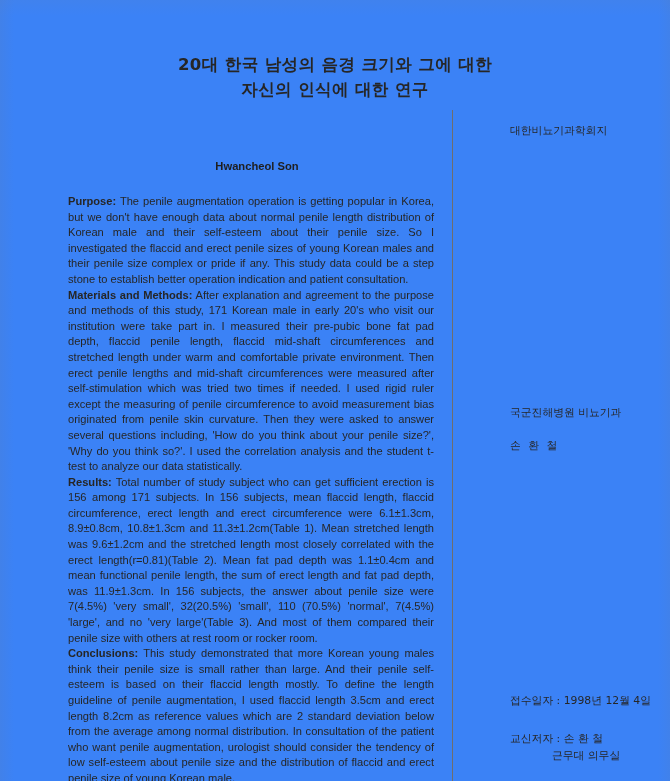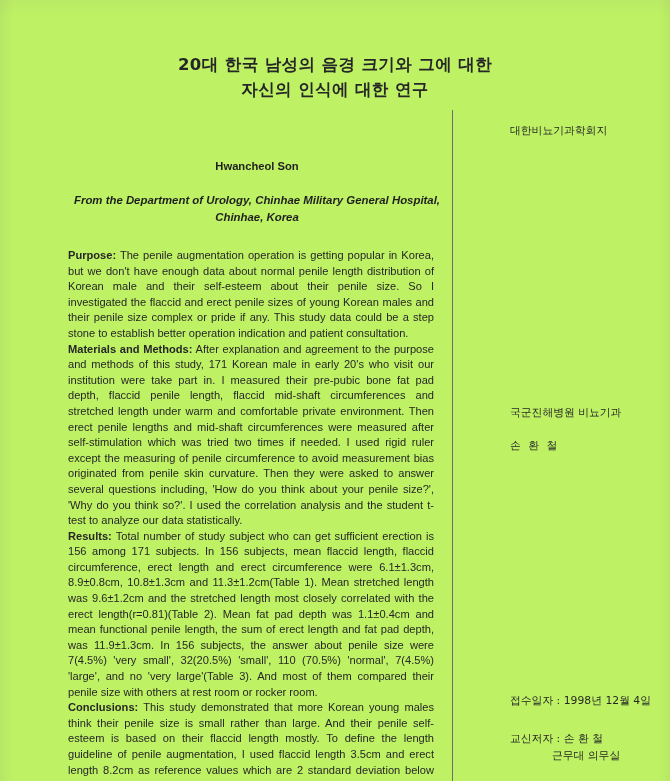--- a/index.html
+++ b/index.html
@@ -11,21 +11,21 @@
     width: 670px;
     height: 781px;
     overflow: hidden;
     font-family: "Liberation Sans", sans-serif;
     color: #2b2b2b;
     position: relative;
   }
   .page {
     position: absolute;
     inset: 0;
-    background: #bef264;
+    background: #3b82f6;
   }
   
   .page::before {
     content: "";
     position: absolute;
     inset: 0;
     background:
       linear-gradient(to right, rgba(120,120,120,0.10) 0px, rgba(255,255,255,0) 14px),
       linear-gradient(to bottom, rgba(130,130,130,0.07) 0px, rgba(255,255,255,0) 16px),
       linear-gradient(to left, rgba(120,120,120,0.09) 0px, rgba(255,255,255,0) 12px);
@@ -138,24 +138,20 @@
   <div class="title-korean">
     <span class="kline">20대 한국 남성의 음경 크기와 그에 대한</span>
     <span class="kline">자신의 인식에 대한 연구</span>
   </div>
 
   <div class="main-col">
 
 
     <div class="author">Hwancheol Son</div>
 
-    <div class="affiliation">
-      <span class="aline">From the Department of Urology, Chinhae Military General Hospital,</span>
-      <span class="aline">Chinhae, Korea</span>
-    </div>
 
     <div class="abstract">
       <p><span class="lead">Purpose:</span><span> The penile augmentation operation is getting popular in Korea, but we don't have enough data about normal penile length distribution of Korean male and their self-esteem about their penile size. So I investigated the flaccid and erect penile sizes of young Korean males and their penile size complex or pride if any. This study data could be a step stone to establish better operation indication and patient consultation.</span></p>
       <p><span class="lead">Materials and Methods:</span><span> After explanation and agreement to the purpose and methods of this study, 171 Korean male in early 20's who visit our institution were take part in. I measured their pre-pubic bone fat pad depth, flaccid penile length, flaccid mid-shaft circumferences and stretched length under warm and comfortable private environment. Then erect penile lengths and mid-shaft circumferences were measured after self-stimulation which was tried two times if needed. I used rigid ruler except the measuring of penile circumference to avoid measurement bias originated from penile skin curvature. Then they were asked to answer several questions including, 'How do you think about your penile size?', 'Why do you think so?'. I used the correlation analysis and the student t-test to analyze our data statistically.</span></p>
       <p><span class="lead">Results:</span><span> Total number of study subject who can get sufficient erection is 156 among 171 subjects. In 156 subjects, mean flaccid length, flaccid circumference, erect length and erect circumference were 6.1±1.3cm, 8.9±0.8cm, 10.8±1.3cm and 11.3±1.2cm(Table 1). Mean stretched length was 9.6±1.2cm and the stretched length most closely correlated with the erect length(r=0.81)(Table 2). Mean fat pad depth was 1.1±0.4cm and mean functional penile length, the sum of erect length and fat pad depth, was 11.9±1.3cm. In 156 subjects, the answer about penile size were 7(4.5%) 'very small', 32(20.5%) 'small', 110 (70.5%) 'normal', 7(4.5%) 'large', and no 'very large'(Table 3). And most of them compared their penile size with others at rest room or rocker room.</span></p>
       <p><span class="lead">Conclusions:</span><span> This study demonstrated that more Korean young males think their penile size is small rather than large. And their penile self-esteem is based on their flaccid length mostly. To define the length guideline of penile augmentation, I used flaccid length 3.5cm and erect length 8.2cm as reference values which are 2 standard deviation below from the average among normal distribution. In consultation of the patient who want penile augmentation, urologist should consider the tendency of low self-esteem about penile size and the distribution of flaccid and erect penile size of young Korean male.</span></p>
     </div>
 
   </div>
 

